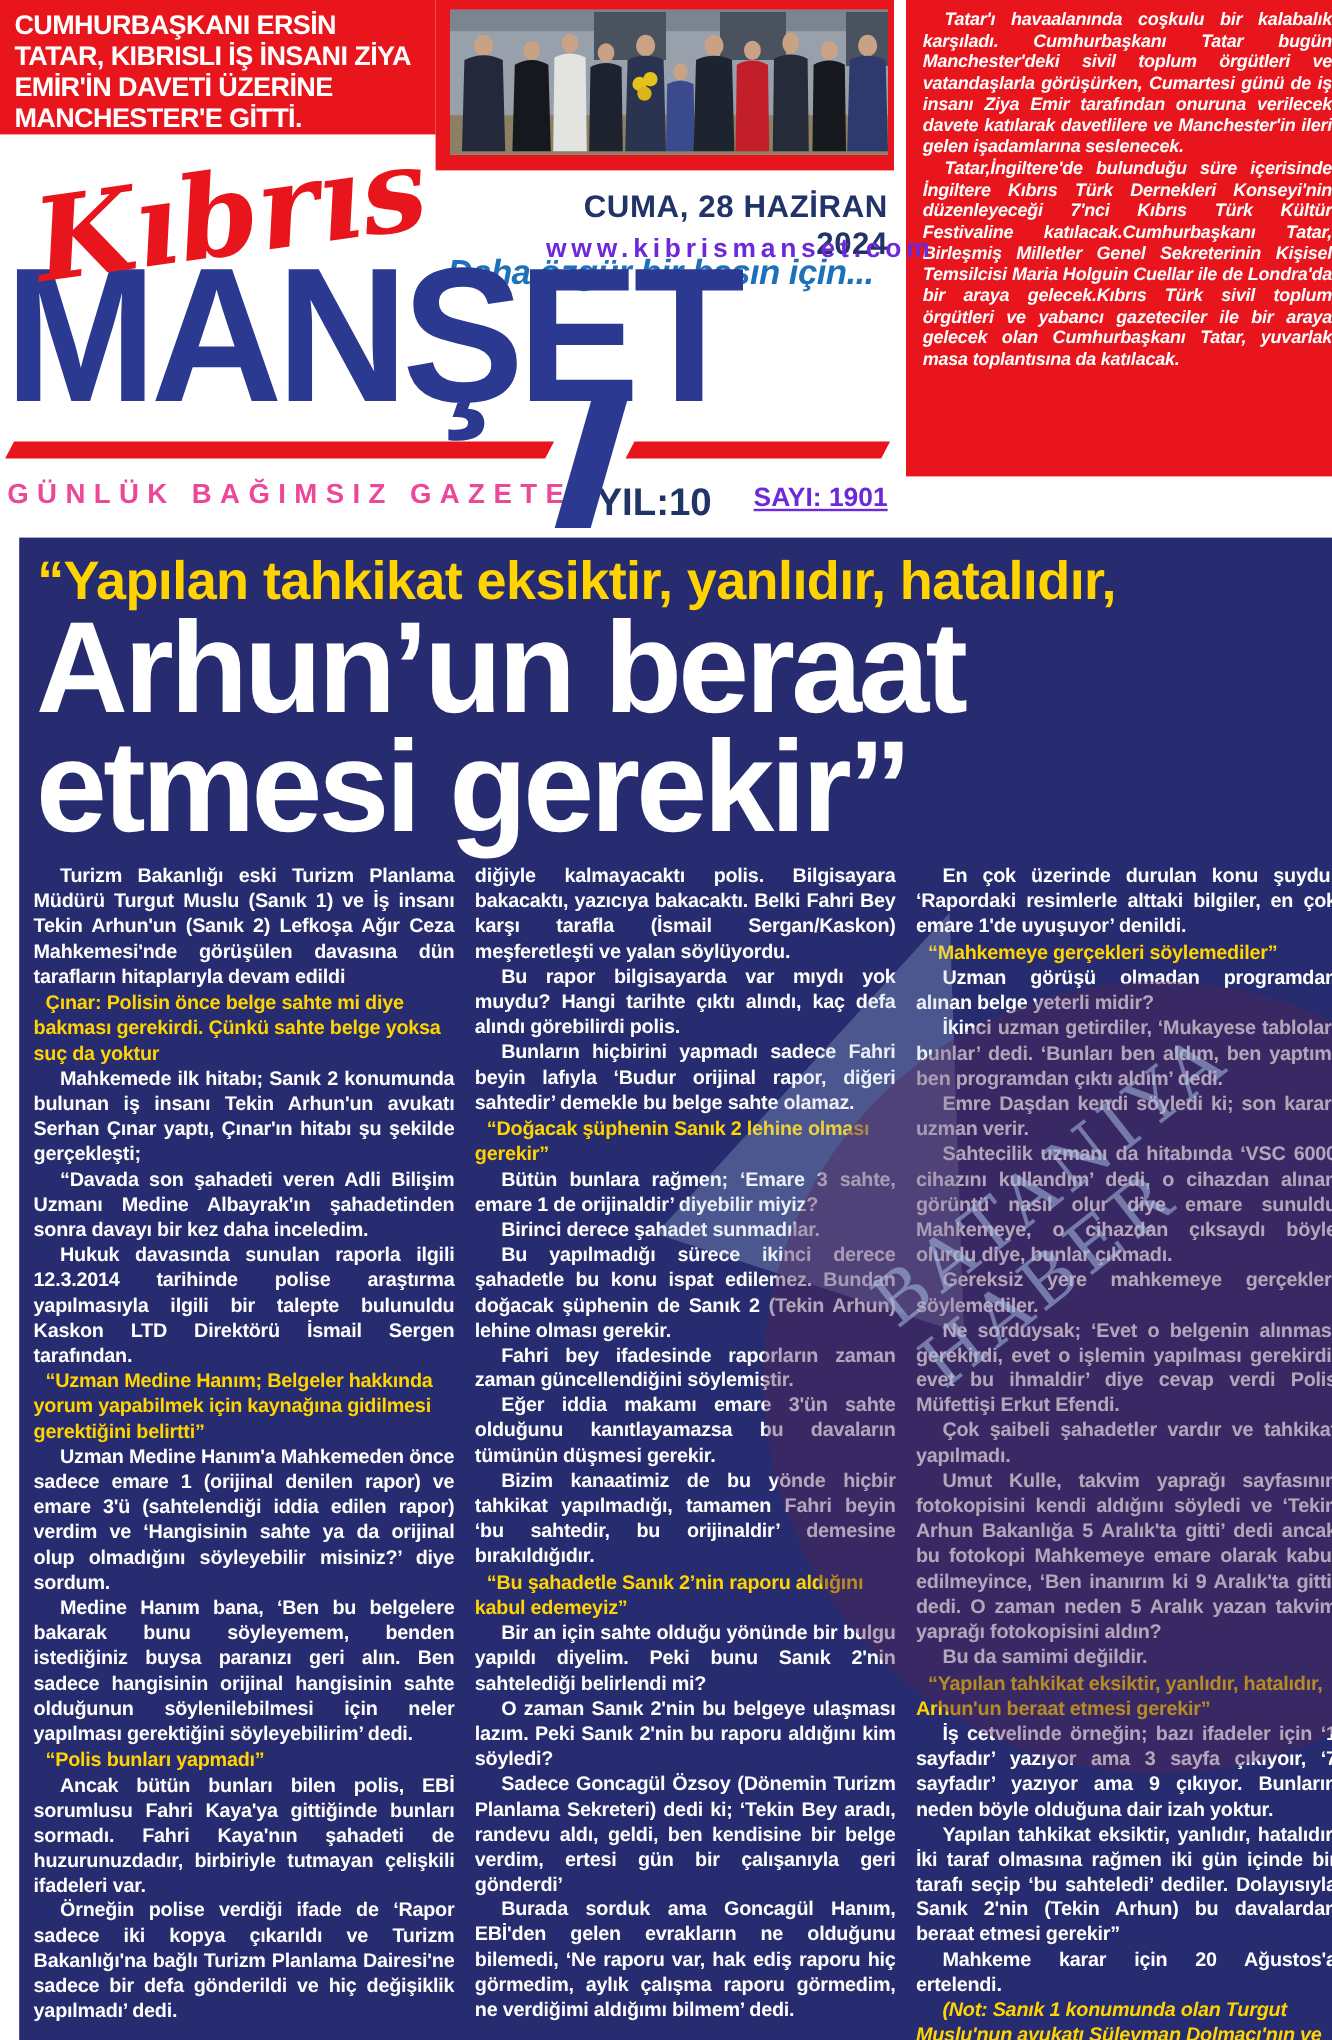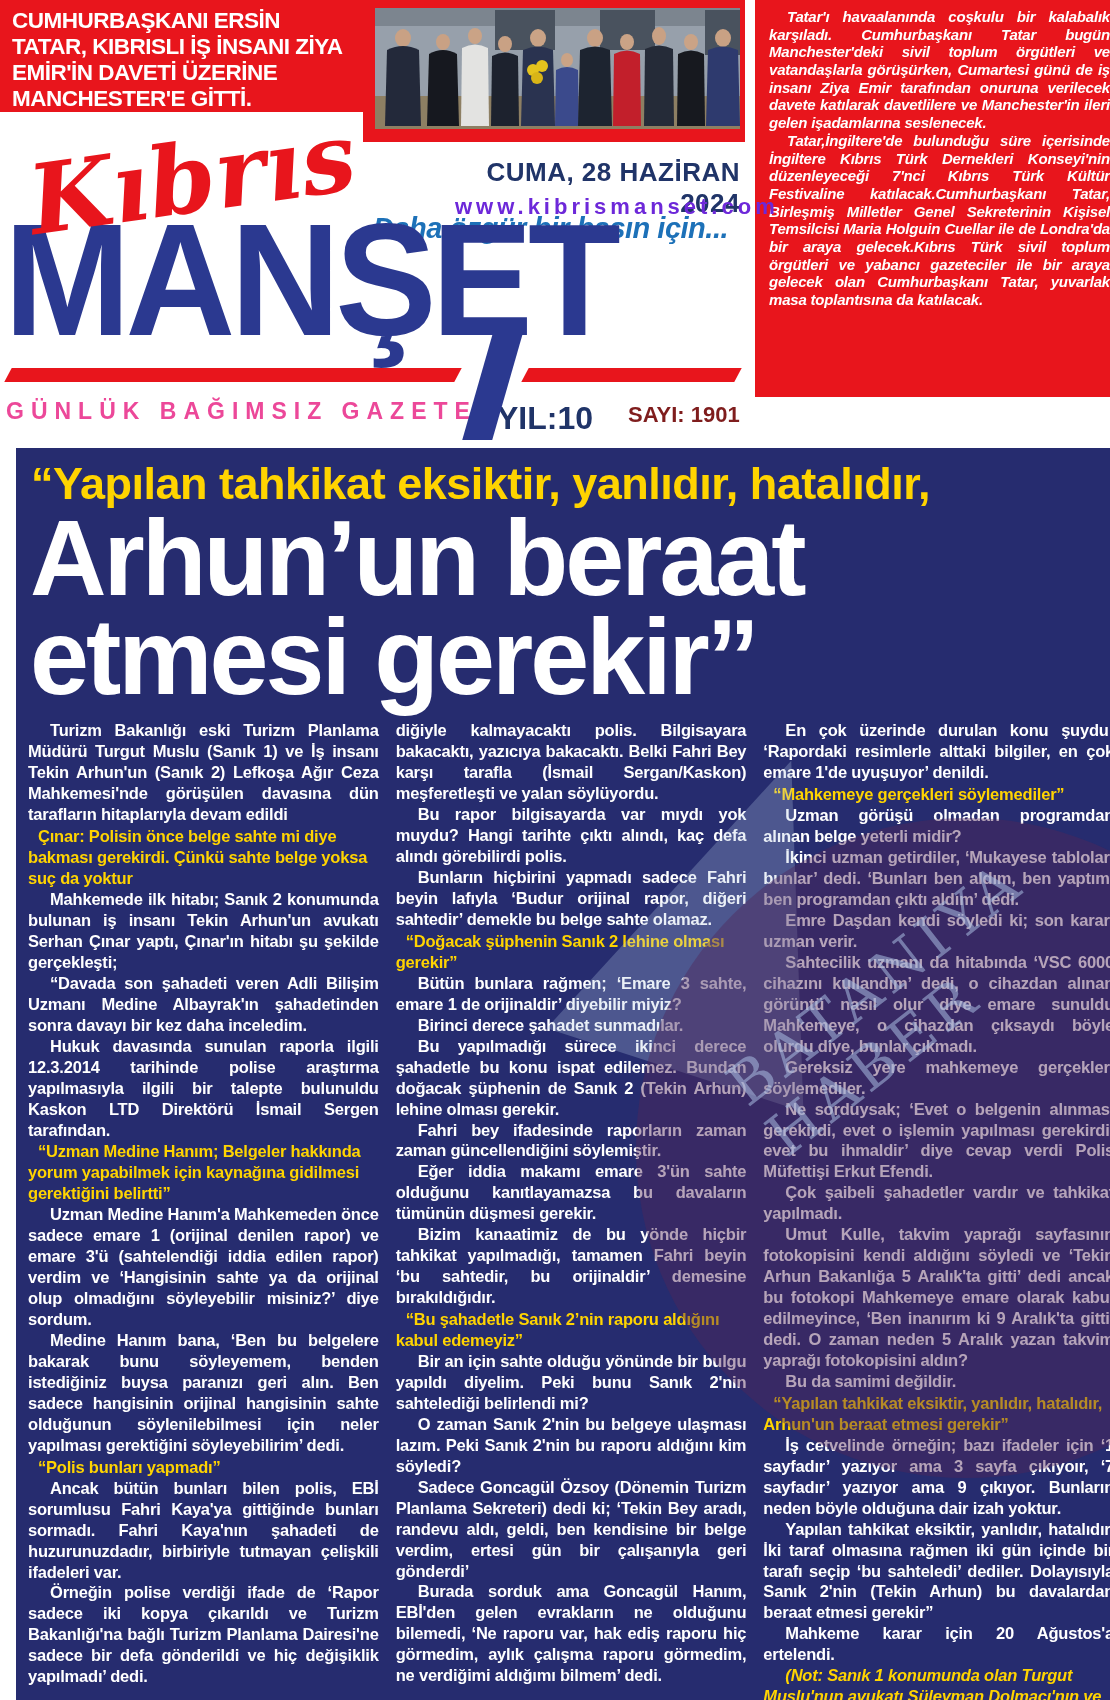--- a/index.html
+++ b/index.html
@@ -28,21 +28,21 @@
              font-size:152px;letter-spacing:-5px;line-height:1;transform:scaleY(1.05);
              transform-origin:top left;z-index:2;}
   .redbar{position:absolute;top:368px;height:14px;background:#e8151c;transform:skewX(-28deg);}
   #redbar-a{left:8px;width:450px;}
   #redbar-b{left:525px;width:213px;}
   #s-tail{position:absolute;left:478px;top:330px;width:30px;height:110px;background:#2b3990;
           transform:skewX(-16deg);z-index:4;}
   #tagline{position:absolute;left:6px;top:398px;color:#ec4899;font-weight:700;
            font-size:23px;letter-spacing:7px;}
   #yil{position:absolute;left:497px;top:400px;color:#203468;font-weight:700;font-size:32px;}
-  #sayi{position:absolute;left:628px;top:402px;color:#7f1d1d;font-weight:700;font-size:22px;}
+  #sayi{position:absolute;left:628px;top:402px;color:#6d28d9;font-weight:700;font-size:22px;text-decoration:underline;}
   
   #navy{position:absolute;left:16px;top:448px;width:1110px;height:1252px;background:#262c6f;overflow:hidden;}
   #kicker{margin:8px 0 0 0;padding:4px 0 0 15px;color:#ffd400;font-weight:900;
           font-size:45px;letter-spacing:-0.5px;line-height:1.05;white-space:nowrap;}
   .bigline{margin:0;padding-left:14px;color:#ffffff;font-weight:900;font-size:106px;
            letter-spacing:-3px;line-height:0.93;transform:scaleY(1.02);transform-origin:top left;}
   #columns{position:relative;display:flex;gap:17px;padding:16px 12px 0 12px;z-index:2;}
   .col{width:351px;color:#ffffff;font-weight:700;font-size:16.5px;line-height:1.27;
        letter-spacing:-0.2px;}
   .par{margin:0;text-indent:22px;text-align:justify;}

